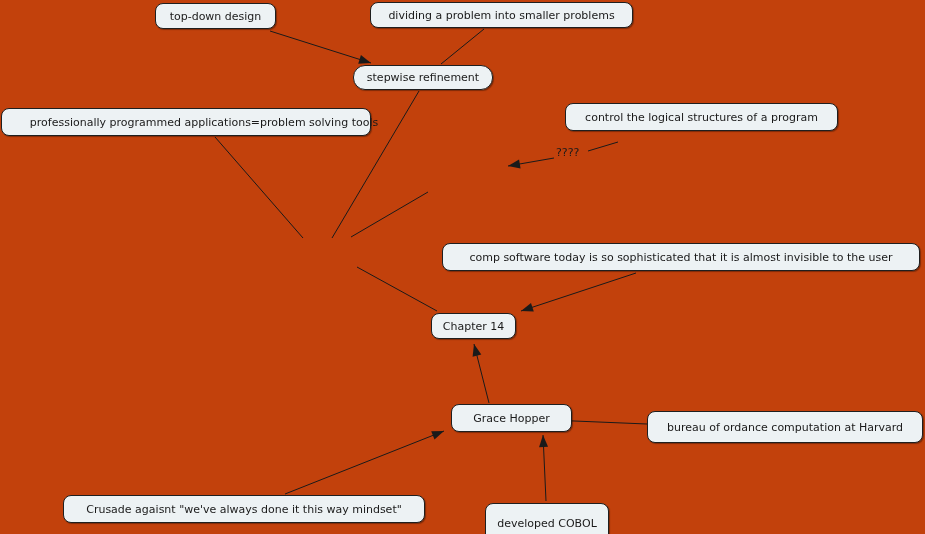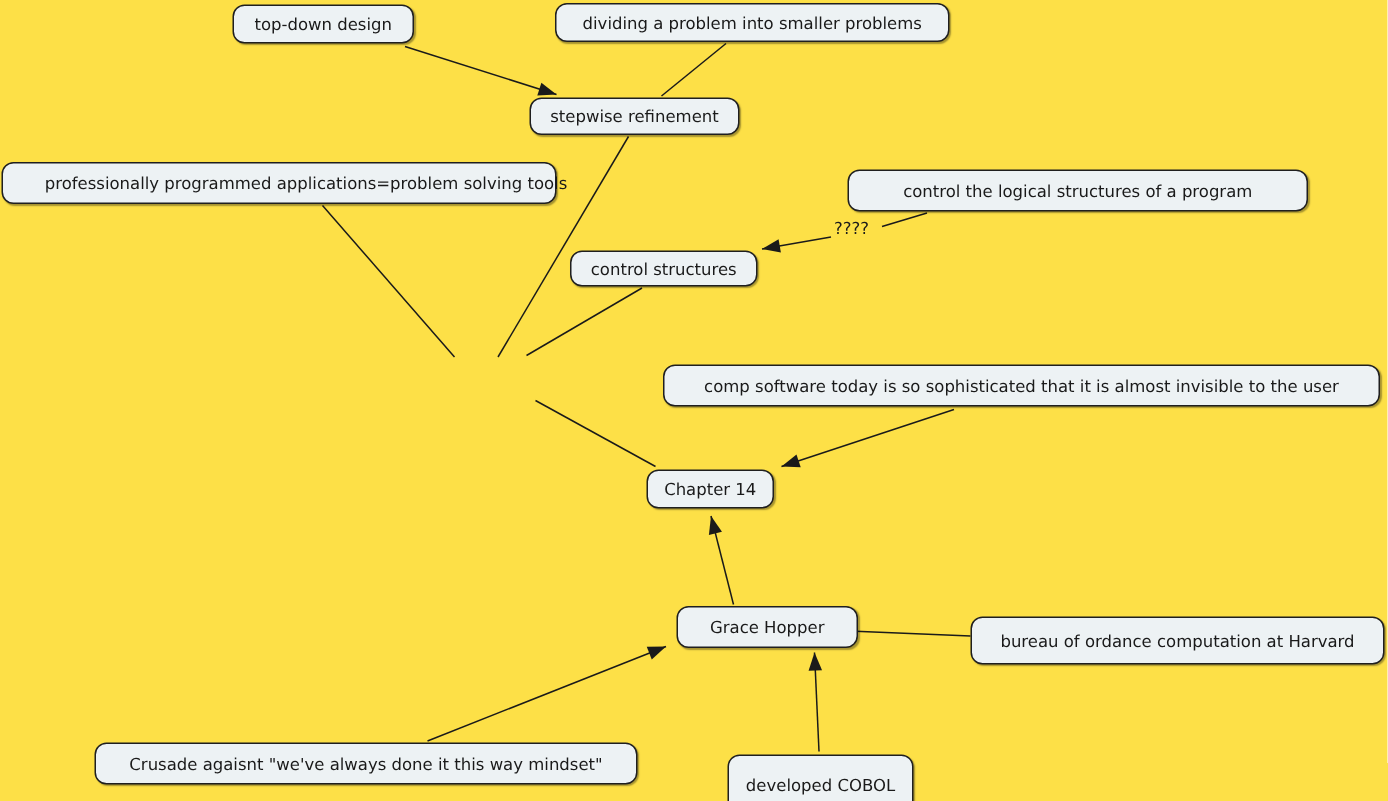--- a/index.html
+++ b/index.html
@@ -4,21 +4,21 @@
 <style>
   html, body {
     margin: 0;
     padding: 0;
     background: #ffffff;
   }
   .canvas {
     position: relative;
     width: 925px;
     height: 534px;
-    background: #fde047;
+    background: #c2410c;
     overflow: hidden;
     font-family: "DejaVu Sans", "Liberation Sans", sans-serif;
   }
   .edges-layer {
     position: absolute;
     left: 0;
     top: 0;
     width: 925px;
     height: 534px;
     pointer-events: none;
@@ -72,29 +72,28 @@
     <line x1="489" y1="403" x2="474" y2="344" marker-end="url(#arrow)"></line>
     <line x1="647" y1="424" x2="550" y2="420" marker-end="url(#arrow)"></line>
     <line x1="285" y1="494" x2="444" y2="431" marker-end="url(#arrow)"></line>
     <line x1="546" y1="501" x2="543" y2="435" marker-end="url(#arrow)"></line>
   </svg>
 
   <div class="node" style="left:155px; top:3px;   width:121px; height:26px;">top-down design</div>
 
   <div class="node" style="left:370px; top:2px;   width:263px; height:26px;">dividing a problem into smaller problems</div>
 
-  <div class="node" style="left:353px; top:65px;  width:140px; height:25px;">stepwise refinement</div>
+  <div class="node" style="left:353px; top:65px;  width:140px; height:25px;border-radius:12px;">stepwise refinement</div>
 
   <div class="node" style="left:1px;   top:108px; width:370px; height:28px;padding-left:36px;">professionally programmed applications=problem solving tools</div>
 
-  <div class="node" style="left:565px; top:113px; width:307px; height:28px;">control the logical structures of a program</div>
+  <div class="node" style="left:565px; top:103px; width:273px; height:28px;">control the logical structures of a program</div>
 
   <div class="link-label" style="left:556px; top:146px;">????</div>
 
-  <div class="node" style="left:380px; top:167px; width:125px; height:24px;">control structures</div>
 
 
   <div class="node" style="left:442px; top:243px; width:478px; height:28px;">comp software today is so sophisticated that it is almost invisible to the user</div>
 
   <div class="node" style="left:431px; top:313px; width:85px;  height:26px;">Chapter 14</div>
 
   <div class="node" style="left:451px; top:404px; width:121px;  height:28px;">Grace Hopper</div>
 
   <div class="node" style="left:647px; top:411px; width:276px; height:32px;">bureau of ordance computation at Harvard</div>
 

